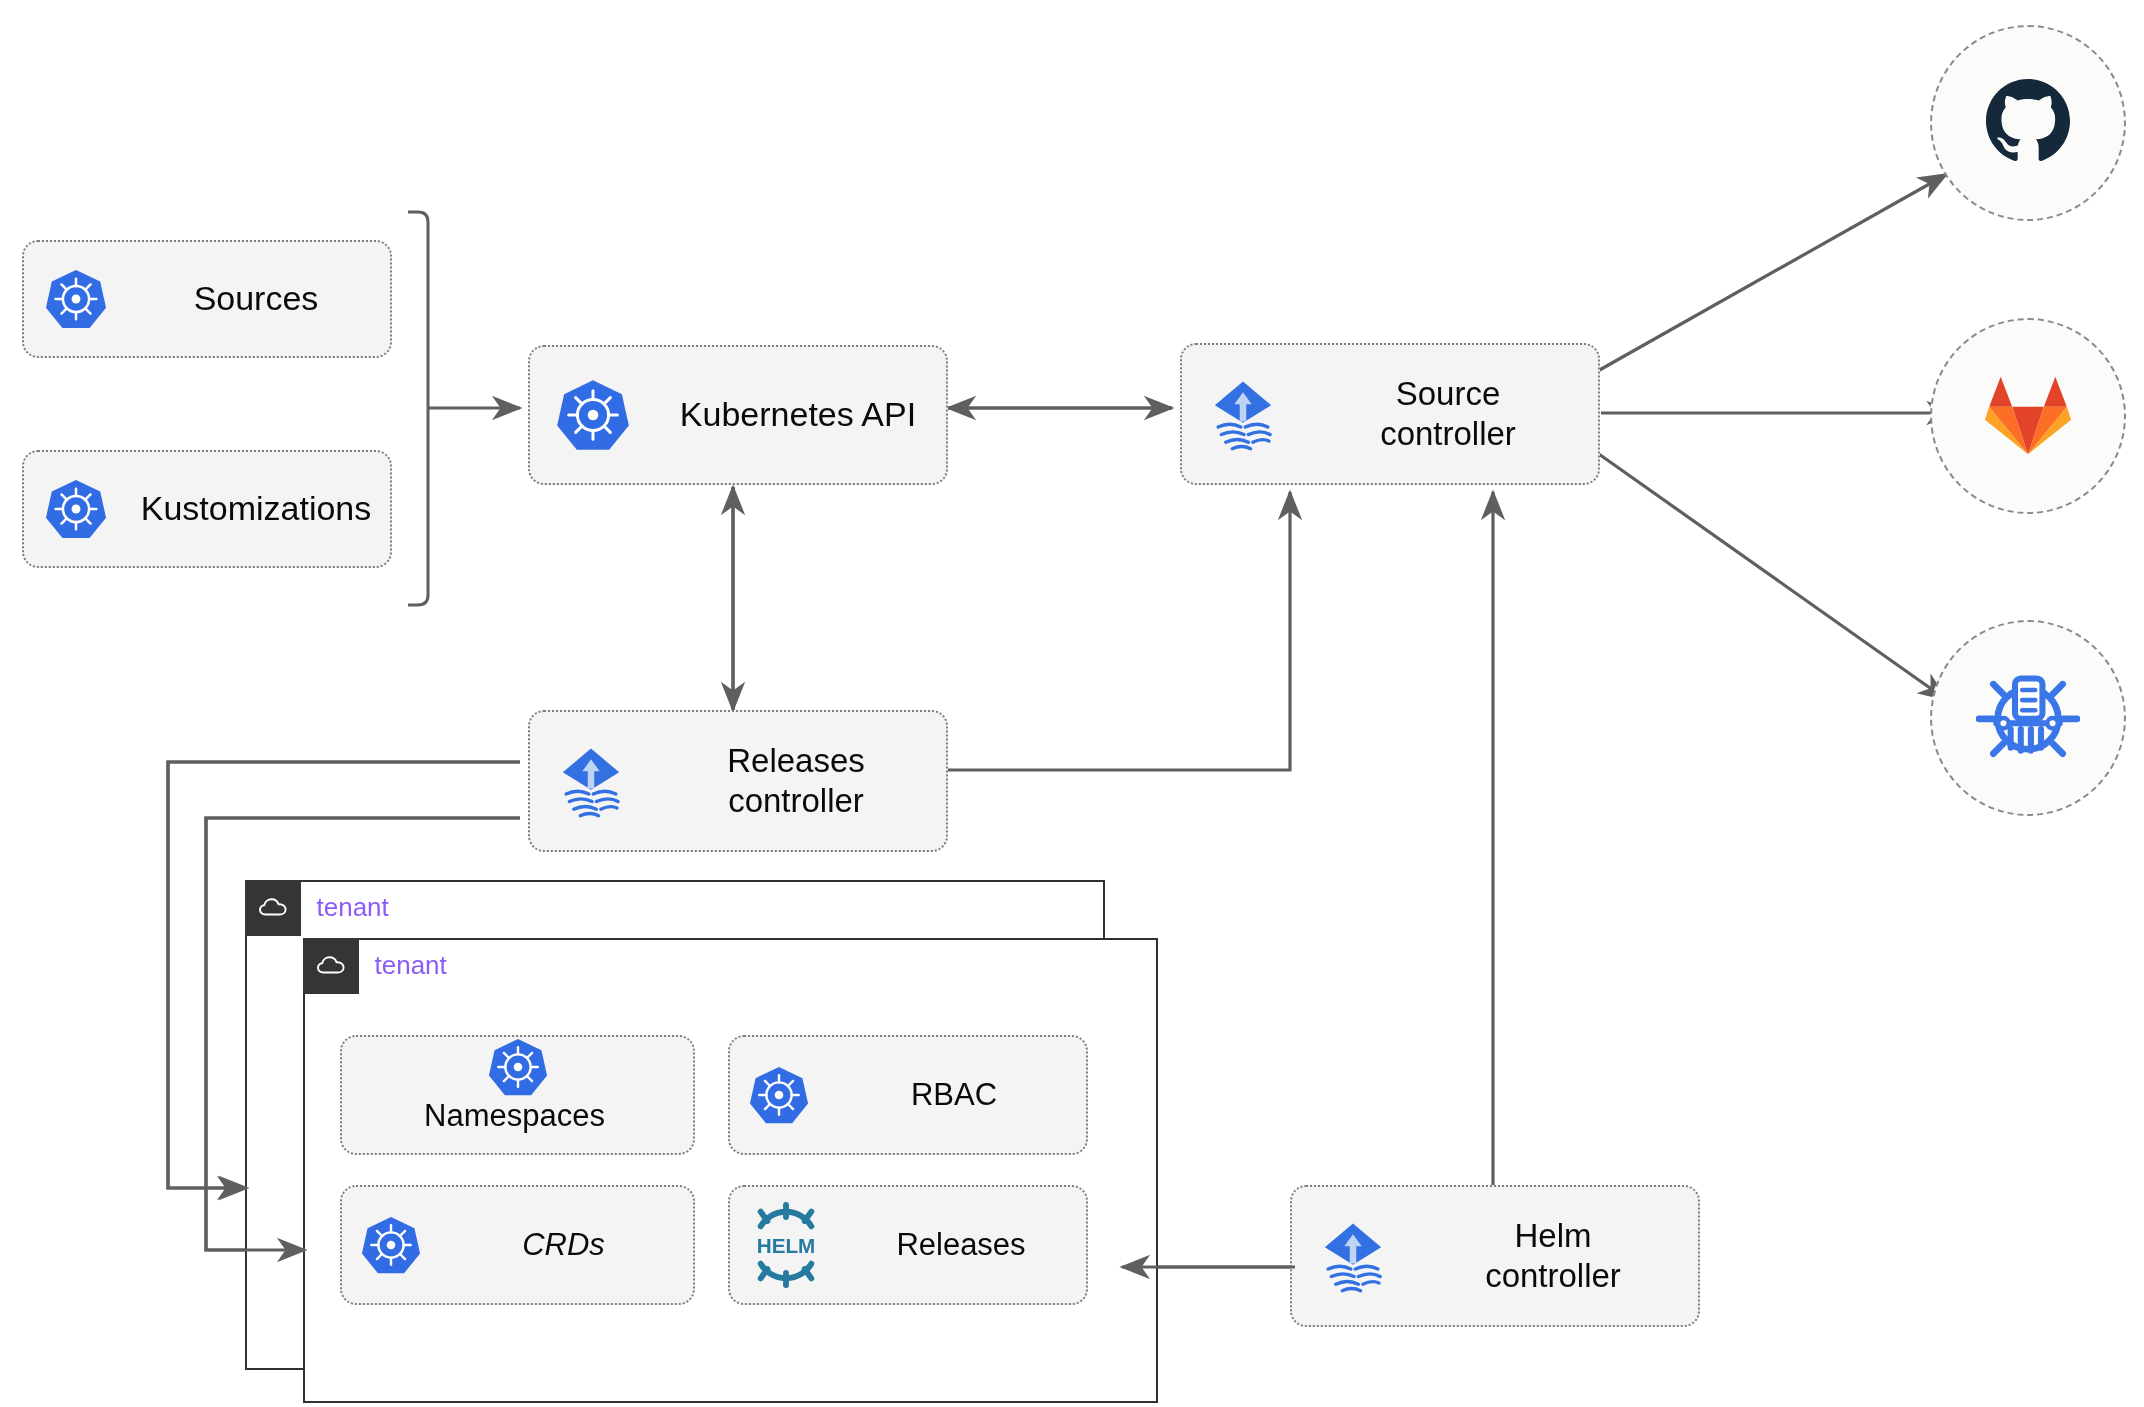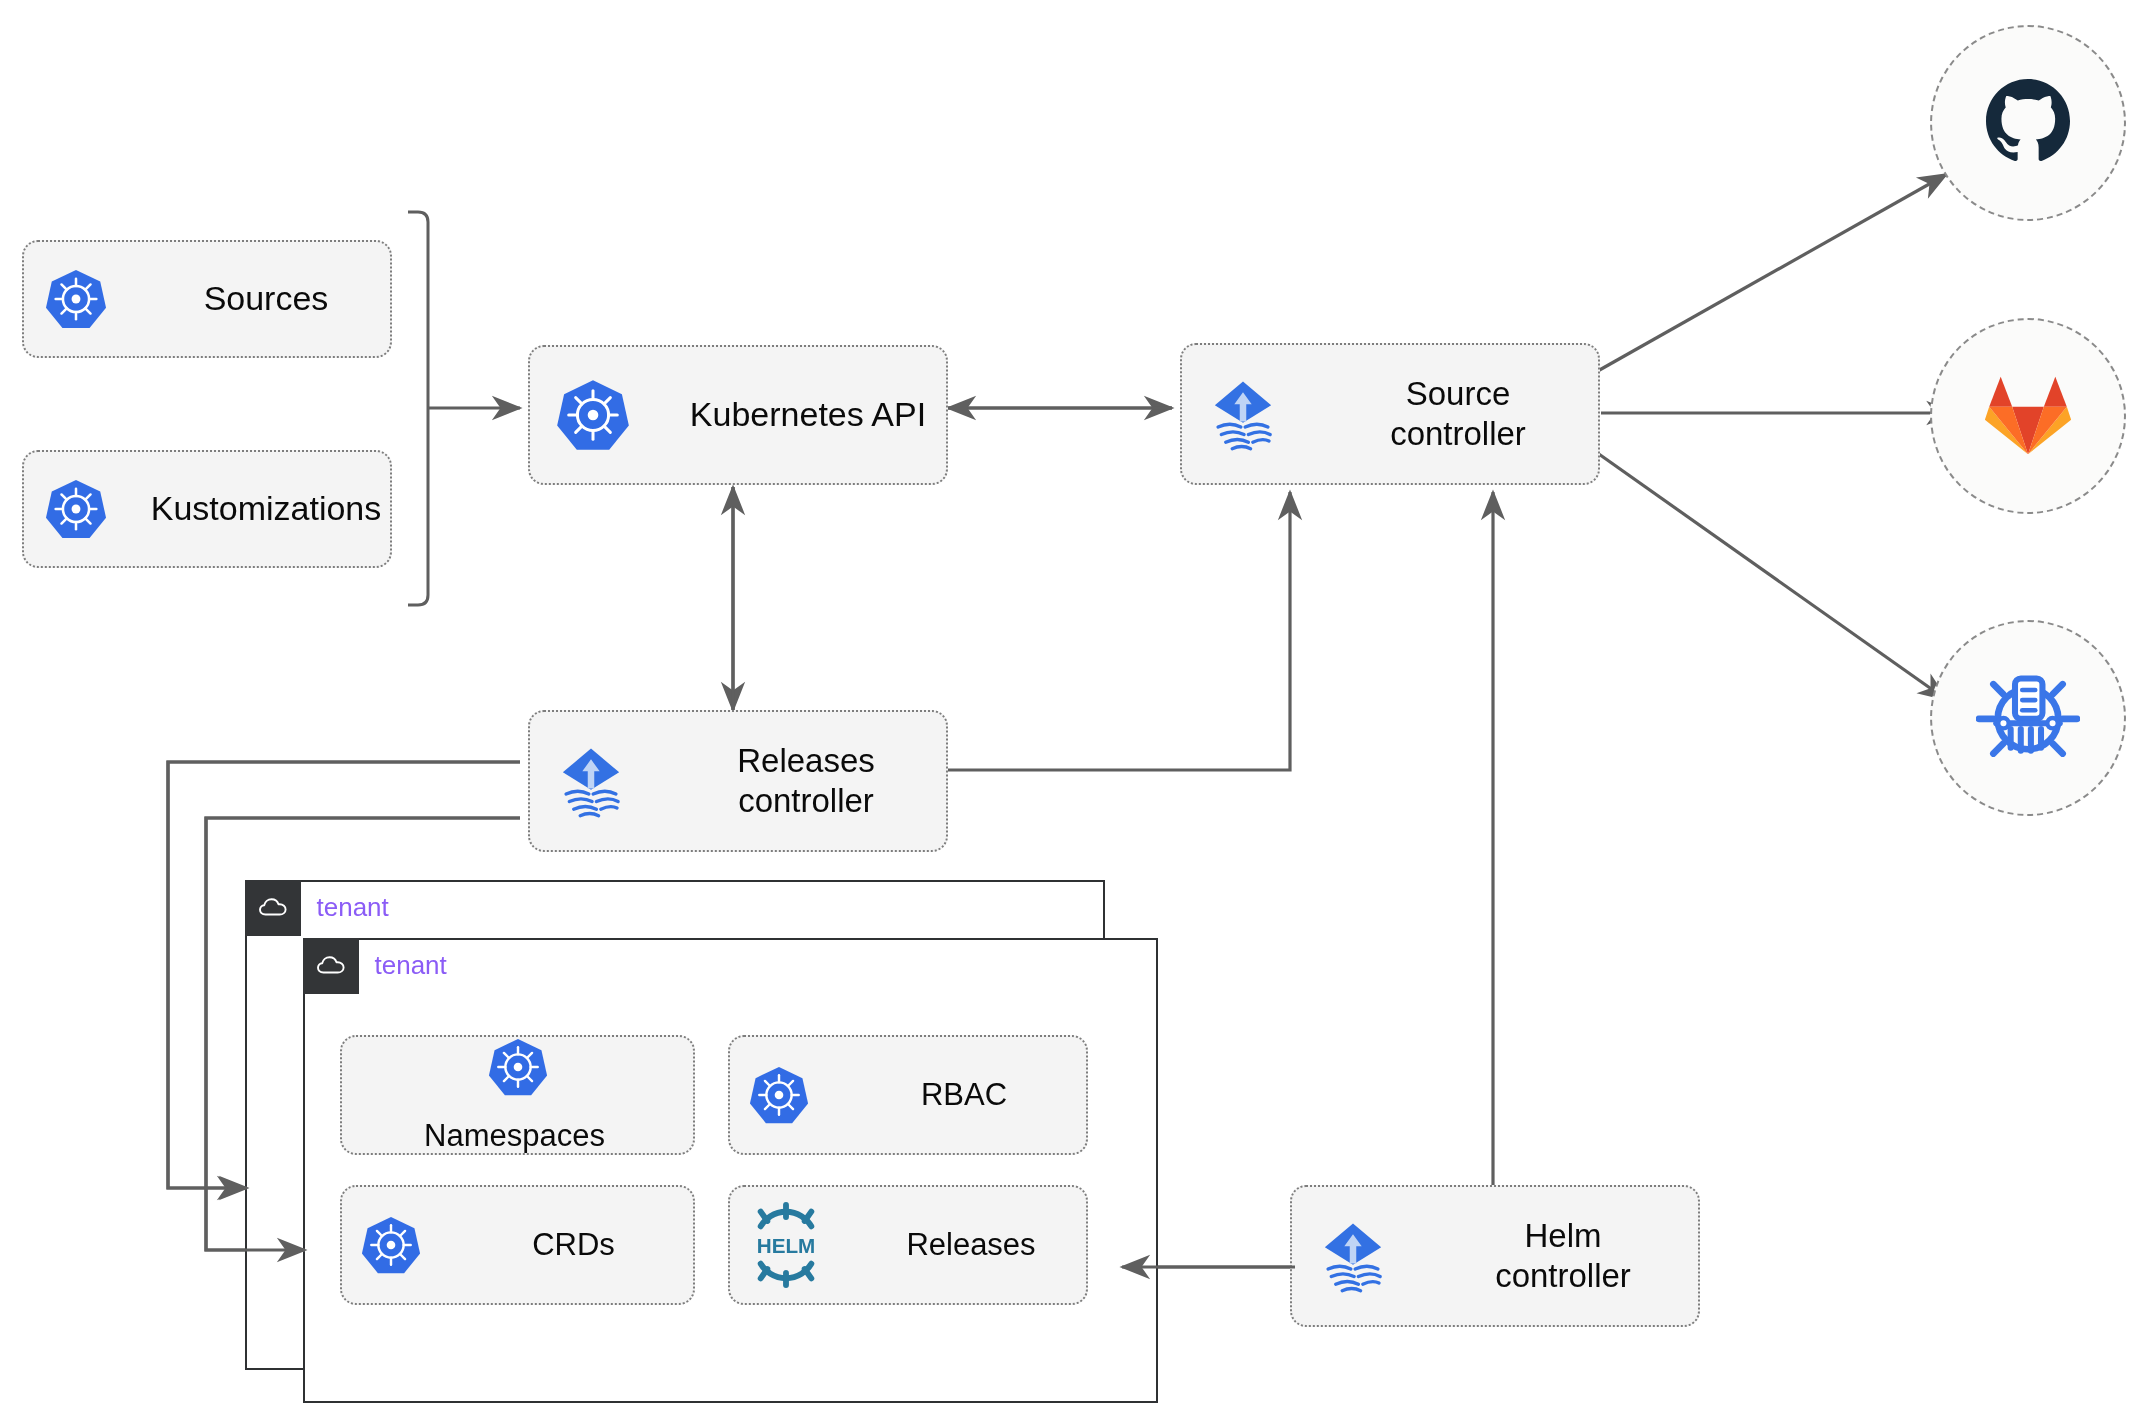--- a/index.html
+++ b/index.html
@@ -23,21 +23,20 @@
   .node {
     position: absolute;
     box-sizing: border-box;
     background: #f4f4f4;
     border: 2px dotted #7d7d7d;
     border-radius: 16px;
     display: flex;
     flex-direction: row;
     align-items: center;
     z-index: 5;
-    gap: 20px;
   }
   .node .ico {
     flex: 0 0 auto;
     display: flex;
     align-items: center;
     justify-content: center;
   }
   .node .lbl {
     flex: 1 1 auto;
     text-align: center;
@@ -409,21 +408,21 @@
             <path d="M22.4 41.6 L17 47"></path>
           <path d="M41.6 41.6 L47 47"></path>
             <path d="M22.4 22.4 L17 17"></path>
         </g>
         <circle cx="32" cy="32" r="4.6" fill="#ffffff"></circle>
       </svg>
     </span>
     <span class="lbl">RBAC</span>
   </div>
 
-  <div class="node sz-res" style="left:340px; top:1185px; width:355px; height:120px; z-index:6;">
+  <div class="node sz-res" style="left:340px; top:1185px; width:355px; height:120px; z-index:6;font-style:italic;">
     <span class="ico" style="width:98px;">
       <svg width="60" height="60" viewBox="0 0 64 64">
         <path d="M32 2 L57 14 L63 41 L46 62 L18 62 L1 41 L7 14 Z" fill="#326CE5"></path>
         <g fill="none" stroke="#ffffff" stroke-width="2.6" stroke-linecap="round">
           <circle cx="32" cy="32" r="13.5"></circle>
           <path d="M32 18.5 L32 11"></path>
             <path d="M32 45.5 L32 53"></path>
           <path d="M45.5 32 L53 32"></path>
             <path d="M18.5 32 L11 32"></path>
           <path d="M41.6 22.4 L47 17"></path>

